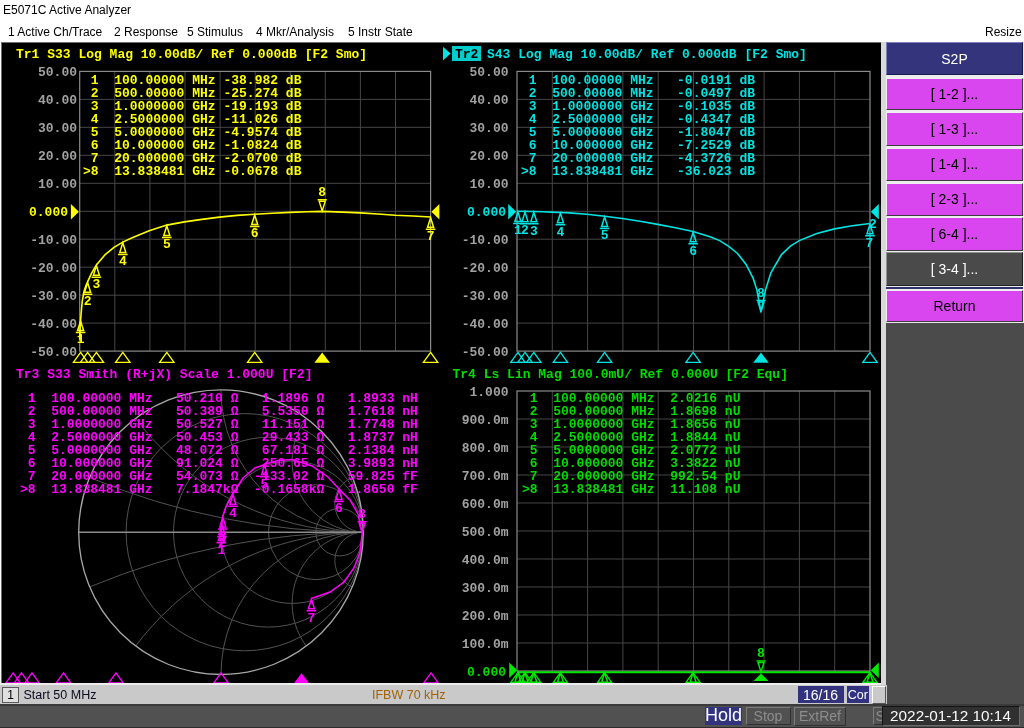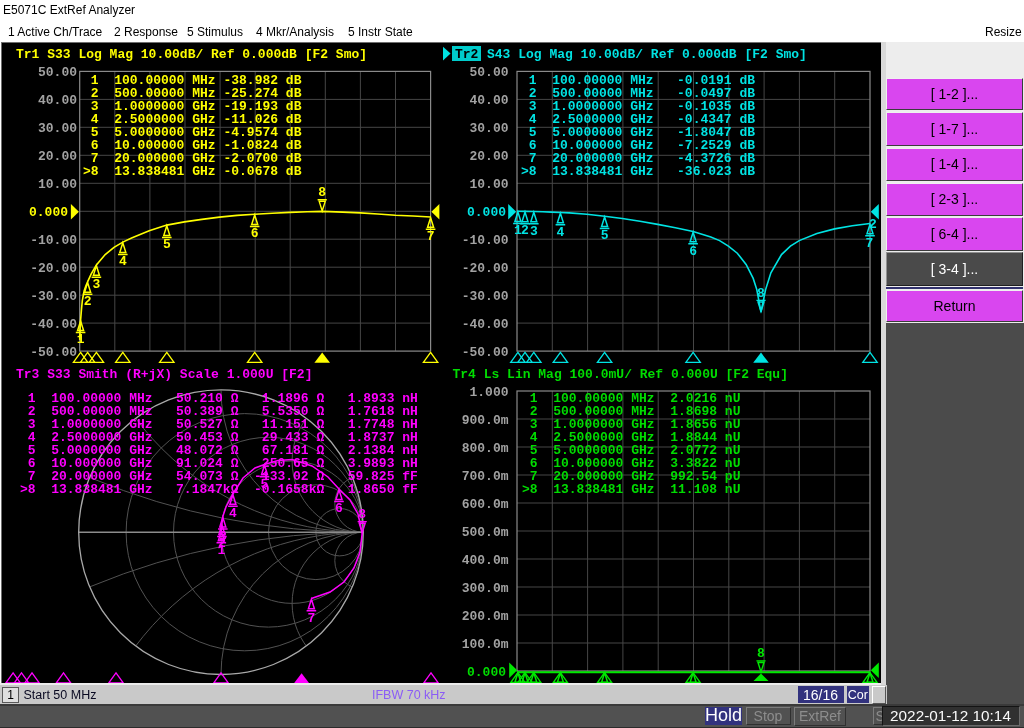--- a/index.html
+++ b/index.html
@@ -2,21 +2,21 @@
 <html><head><meta charset="utf-8"><style>
 *{margin:0;padding:0;box-sizing:border-box}
 html,body{width:1024px;height:728px;overflow:hidden;background:#ffffff;font-family:"Liberation Sans",sans-serif}
 #app{position:relative;width:1024px;height:728px}
 .ab{position:absolute}
 .btn{position:absolute;left:886px;width:137px;display:flex;align-items:center;justify-content:center;font-size:14px;background:#d946ef;border:1px solid;border-color:#f0f0f0 #3c3c3c #3c3c3c #f0f0f0;color:#000}
 .nbx{position:absolute;background:#32327e;color:#fff;display:flex;align-items:center;justify-content:center;font-size:14px}
 .gb{position:absolute;background:#515151;color:#8d8d8d;display:flex;align-items:center;justify-content:center;font-size:14px;border:1px solid;border-color:#7c7c7c #303030 #303030 #7c7c7c}
 </style></head><body>
 <div id="app">
-<div class="ab" style="left:3px;top:3px;font-size:12px;color:#000">E5071C ExtRef Analyzer</div>
+<div class="ab" style="left:3px;top:3px;font-size:12px;color:#000">E5071C Active Analyzer</div>
 <div class="ab" style="top:25px;font-size:12px;color:#000;width:1024px">
  <span class="ab" style="left:8px">1 Active Ch/Trace</span>
  <span class="ab" style="left:114px">2 Response</span>
  <span class="ab" style="left:187px">5 Stimulus</span>
  <span class="ab" style="left:256px">4 Mkr/Analysis</span>
  <span class="ab" style="left:348px">5 Instr State</span>
  <span class="ab" style="left:985px">Resize</span>
 </div>
 <svg class="ab" style="left:0;top:0" width="1024" height="728" font-family="Liberation Mono" font-size="13" font-weight="bold">
 <rect x="1.5" y="42.5" width="880" height="641" fill="#000000" stroke="#6e6e6e" stroke-width="1"></rect>
@@ -218,34 +218,35 @@
 <text x="20" y="440.9" fill="#ff00ff" xml:space="preserve"> 4  2.5000000 GHz   50.453 Ω   29.433 Ω   1.8737 nH</text>
 <text x="20" y="453.8" fill="#ff00ff" xml:space="preserve"> 5  5.0000000 GHz   48.072 Ω   67.181 Ω   2.1384 nH</text>
 <text x="20" y="466.8" fill="#ff00ff" xml:space="preserve"> 6  10.000000 GHz   91.024 Ω   250.65 Ω   3.9893 nH</text>
 <text x="20" y="479.7" fill="#ff00ff" xml:space="preserve"> 7  20.000000 GHz   54.073 Ω  -133.02 Ω   59.825 fF</text>
 <text x="20" y="492.6" fill="#ff00ff" xml:space="preserve">&gt;8  13.838481 GHz   7.1847kΩ  -0.1658kΩ   1.8650 fF</text>
 </svg>
 
 <div class="ab" style="left:881px;top:42px;width:143px;height:662px;background:#4b4b4b"></div>
 <div class="ab" style="left:881px;top:42px;width:143px;height:281px;background:#ededed"></div>
 <div class="ab" style="left:881px;top:42px;width:5px;height:662px;background:#d9d9d9"></div>
+<div class="btn" style="top:42px;height:33px;background:#34347c;border-color:#8080c0 #1a1a50 #1a1a50 #8080c0;color:#fff">S2P</div>
 <div class="btn" style="top:77.5px;height:32.5px">[ 1-2 ]...</div>
-<div class="btn" style="top:112px;height:33.5px">[ 1-7 ]...</div>
+<div class="btn" style="top:112px;height:33.5px">[ 1-3 ]...</div>
 <div class="btn" style="top:147.5px;height:33.5px">[ 1-4 ]...</div>
 <div class="btn" style="top:182.5px;height:33.5px">[ 2-3 ]...</div>
 <div class="btn" style="top:217px;height:33.5px">[ 6-4 ]...</div>
 <div class="btn" style="top:252px;height:33.5px;background:#4a4a4a;border-color:#909090 #202020 #202020 #909090;color:#fff">[ 3-4 ]...</div>
 <div class="ab" style="left:886px;top:286.5px;width:137px;height:2px;background:#31316e"></div>
 <div class="btn" style="top:290px;height:31.5px">Return</div>
 
 <div class="ab" style="left:0;top:683px;width:881px;height:2px;background:#ececec"></div>
 <div class="ab" style="left:0;top:685px;width:887px;height:19px;background:#c9c9c9"></div>
 <div class="ab" style="left:2px;top:686.5px;width:17px;height:16px;background:#dfdfdf;border:1px solid #5a5a5a;font-size:12px;color:#000;display:flex;align-items:center;justify-content:center">1</div>
 <div class="ab" style="left:23.5px;top:688px;font-size:12.5px;color:#0a0a22">Start 50 MHz</div>
-<div class="ab" style="left:372px;top:688px;font-size:12.5px;color:#8b5cf6">IFBW 70 kHz</div>
+<div class="ab" style="left:372px;top:688px;font-size:12.5px;color:#a16207">IFBW 70 kHz</div>
 <div class="ab" style="left:723px;top:715px;font-size:12.5px;color:#0a0a22">Stop 20 GHz</div>
 <div class="nbx" style="left:797.5px;top:686px;width:46px;height:17px">16/16</div>
 <div class="nbx" style="left:847px;top:686px;width:21.5px;height:17px;font-size:12.5px">Cor</div>
 <div class="ab" style="left:871.5px;top:685.5px;width:14.5px;height:18px;background:#c9c9c9;border:1px solid;border-color:#fff #555 #555 #fff"></div>
 
 <div class="ab" style="left:0;top:704px;width:1024px;height:24px;background:#515151;border-top:2px solid #3a3a3a;border-bottom:1px solid #2b2b2b"></div>
 <div class="nbx" style="left:705px;top:706.5px;width:37px;height:18.5px;font-size:18px">Hold</div>
 <div class="gb" style="left:745.5px;top:706.5px;width:45px;height:18.5px">Stop</div>
 <div class="gb" style="left:794px;top:706.5px;width:52px;height:19px">ExtRef</div>
 <div class="gb" style="left:873px;top:706.5px;width:28.5px;height:18.5px">Svc</div>

